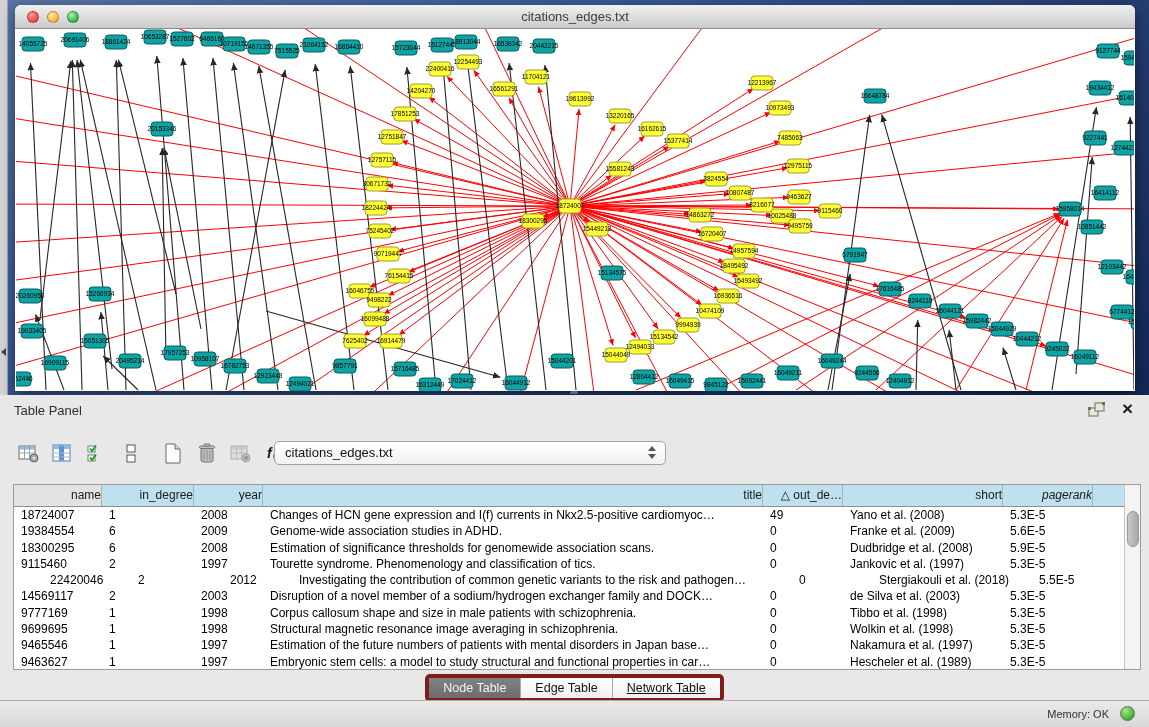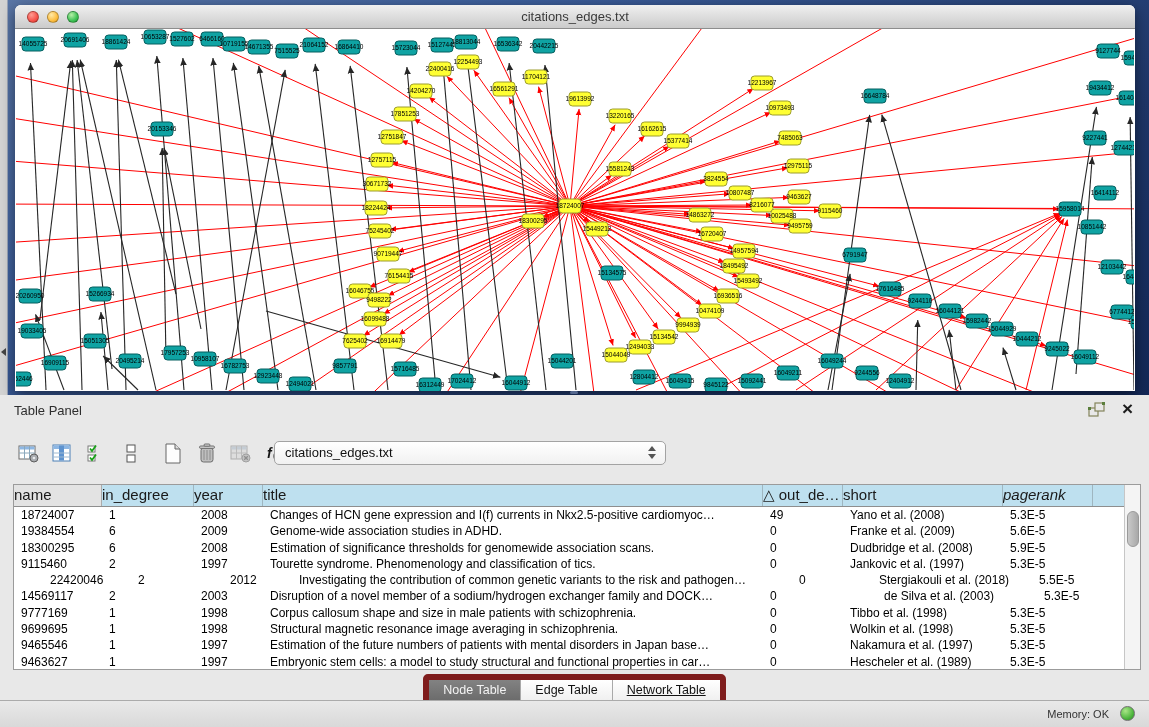--- a/index.html
+++ b/index.html
@@ -44,31 +44,31 @@
   .stepper{position:absolute;right:9px;top:4px;}
   .stepper .up{width:0;height:0;border-left:4px solid transparent;border-right:4px solid transparent;
     border-bottom:5px solid #555;margin-bottom:3px;}
   .stepper .dn{width:0;height:0;border-left:4px solid transparent;border-right:4px solid transparent;
     border-top:5px solid #555;}
 
   #table-box{position:absolute;left:13px;top:89px;width:1128px;height:186px;
     background:#fff;border:1px solid #9B9B9B;box-sizing:border-box;overflow:hidden;}
   #thead{display:flex;height:21px;border-bottom:1px solid #8E8E8E;}
   .hcell{box-sizing:border-box;border-right:1px solid #9FB6C0;background:#BEE0EF;
-    font-size:15px;color:#1A1A1A;text-align:left;line-height:20px;
+    font-size:12px;color:#1A1A1A;text-align:right;line-height:20px;
     white-space:nowrap;overflow:hidden;}
   .hcell.first{background:#E3E3E3;border-right:1px solid #ABABAB;}
   .trow{display:flex;height:16.3px;font-size:12px;color:#000;}
   .tcell{box-sizing:border-box;padding-left:7px;white-space:nowrap;overflow:hidden;line-height:16px;}
   #vscroll{position:absolute;right:0;top:0;width:15px;height:184px;background:#F4F4F4;border-left:1px solid #C6C6C6;}
   #vthumb{position:absolute;left:2px;top:26px;width:10px;height:34px;border-radius:6px;
     background:linear-gradient(90deg,#C9C9C9,#A8A8A8);border:1px solid #999;}
 
   #tabs-row{position:absolute;left:0;top:279px;width:1149px;height:24px;display:flex;justify-content:center;}
-  #tab-group{display:inline-flex;border:6px solid #7f1d1d;border-radius:5px;overflow:hidden;height:20px;
+  #tab-group{display:inline-flex;border:4px solid #7f1d1d;border-radius:5px;overflow:hidden;height:20px;
     box-shadow:0 1px 1px rgba(255,255,255,.7);}
   .seg-tab{font-size:12.5px;padding:0 14px;line-height:20px;background:linear-gradient(#FFFFFF,#F0F0F0);
     color:#111;border-right:1px solid #A9A9A9;}
   .seg-tab:last-child{border-right:none;text-decoration:underline;}
   .seg-tab.selected{background:linear-gradient(#828282,#6C6C6C);color:#F3F3F3;}
 
   
   #status-bar{position:absolute;left:0;top:700px;width:1149px;height:27px;
     background:linear-gradient(#E9E9E9,#D8D8D8);border-top:1px solid #ABABAB;}
   #memory-label{position:absolute;right:40px;top:7px;font-size:11px;color:#333;}
@@ -846,21 +846,21 @@
           <div class="tcell" style="width: 80px;">0</div>
           <div class="tcell" style="width: 160px;">Stergiakouli et al. (2018)</div>
           <div class="tcell" style="width: 90px;">5.5E-5</div>
         </div>
         <div class="trow">
           <div class="tcell" style="width: 88px;">14569117</div>
           <div class="tcell" style="width: 92px;">2</div>
           <div class="tcell" style="width: 69px;">2003</div>
           <div class="tcell" style="width: 500px;">Disruption of a novel member of a sodium/hydrogen exchanger family and DOCK…</div>
           <div class="tcell" style="width: 80px;">0</div>
-          <div class="tcell" style="width: 160px; margin-left: 34px;">de Silva et al. (2003)</div>
+          <div class="tcell" style="width: 160px;">de Silva et al. (2003)</div>
           <div class="tcell" style="width: 90px;">5.3E-5</div>
         </div>
         <div class="trow">
           <div class="tcell" style="width: 88px;">9777169</div>
           <div class="tcell" style="width: 92px;">1</div>
           <div class="tcell" style="width: 69px;">1998</div>
           <div class="tcell" style="width: 500px;">Corpus callosum shape and size in male patients with schizophrenia.</div>
           <div class="tcell" style="width: 80px;">0</div>
           <div class="tcell" style="width: 160px;">Tibbo et al. (1998)</div>
           <div class="tcell" style="width: 90px;">5.3E-5</div>

